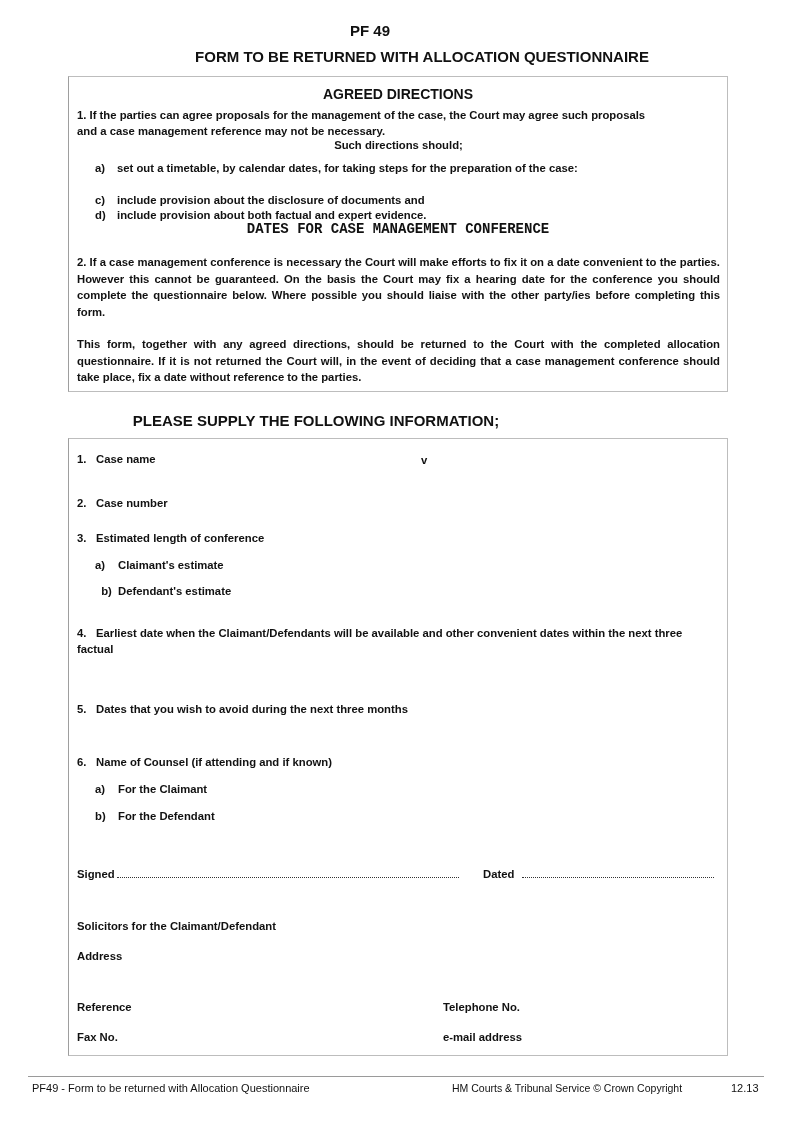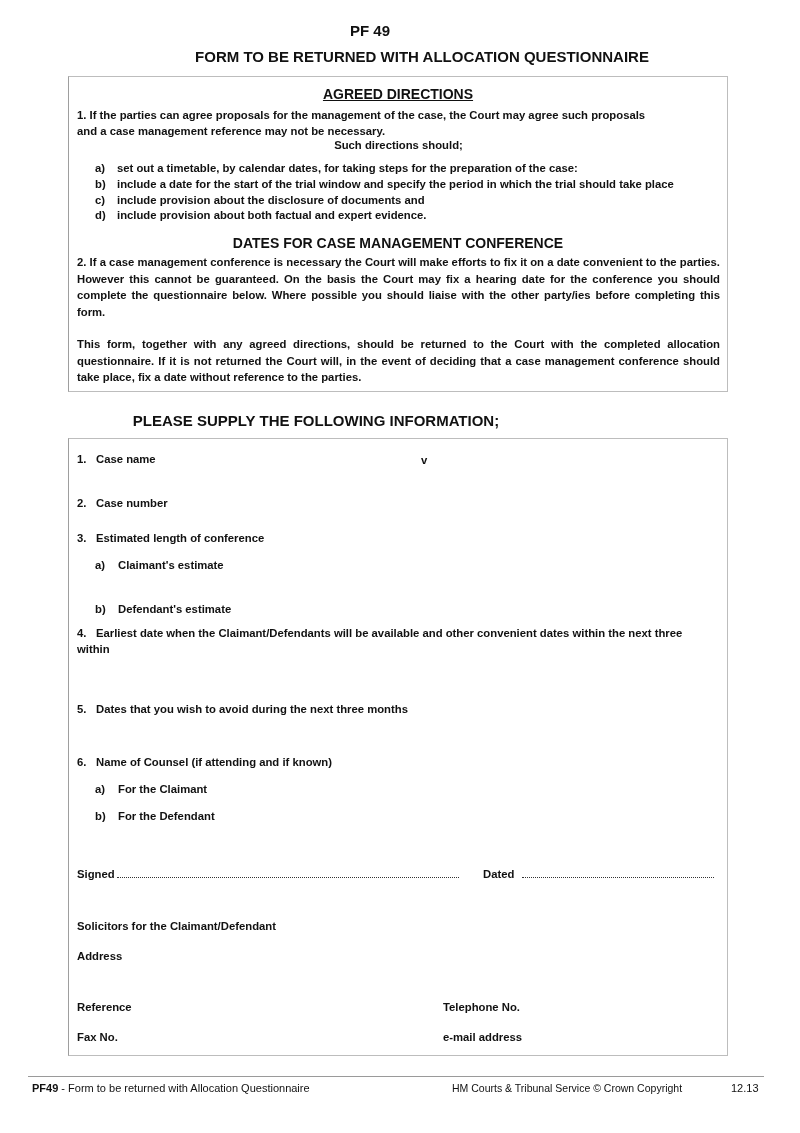--- a/index.html
+++ b/index.html
@@ -25,50 +25,47 @@
 
     .supply { position: absolute; top: 412px; left: 0; width: 632px; text-align: center; font-weight: bold; font-size: 15px; }
 
     .q { position: absolute; font-size: 11.3px; font-weight: bold; }
     .q .num { display: inline-block; width: 19px; }
     .q .sub { display: inline-block; width: 23px; }
     .dots { display: inline-block; border-bottom: 1px dotted #333; height: 10px; vertical-align: baseline; }
 
     .footer-line { position: absolute; left: 28px; top: 1076px; width: 736px; height: 1px; background: #9a9a9a; }
     .footer-left { position: absolute; left: 32px; top: 1082px; font-size: 11px; }
-    .footer-left b { font-weight: bold; }
+    .footer-left b { font-weight: normal; }
     .footer-mid { position: absolute; left: 452px; top: 1082px; font-size: 10.5px; }
     .footer-right { position: absolute; left: 731px; top: 1082px; font-size: 11px; }
   </style>
 </head>
 <body>
 
 <div class="t-code">PF 49</div>
 <div class="t-main">FORM TO BE RETURNED WITH ALLOCATION QUESTIONNAIRE</div>
 
 <div class="box1">
-  <div class="h-sec" style="top:9px;text-decoration:underline;">AGREED DIRECTIONS</div>
+  <div class="h-sec" style="top:9px;">AGREED DIRECTIONS</div>
   <div class="para" style="top:30px; white-space:nowrap; text-align:left;">1.  If the parties can agree proposals for the management of the case, the Court may agree such proposals</div>
   <div class="para" style="top:46px; text-align:left;">and a case management reference may not be necessary.</div>
   <div class="para" style="top:60px; text-align:center;">Such directions should;</div>
 
   <div class="list-item" style="top:85px;">
     <span class="lbl">a)</span><span>set out a timetable, by calendar dates, for taking steps for the preparation of the case:</span>
-  </div>
-  <div class="list-item" style="top:101px;">
-    <span class="lbl">b)</span><span>include a date for the start of the trial window and specify the period in which the trial should take place</span>
   </div>
   <div class="list-item" style="top:117px;">
     <span class="lbl">c)</span><span>include provision about the disclosure of documents and</span>
   </div>
   <div class="list-item" style="top:132px;">
     <span class="lbl">d)</span><span>include provision about both factual and expert evidence.</span>
   </div>
 
-  <div class="h-sec" style="top:158px;">DATES FOR CASE MANAGEMENT CONFERENCE</div>
+  <div class="h-sec" style="top:144px;font-family:Liberation Mono, monospace;">DATES FOR CASE MANAGEMENT CONFERENCE</div>
   <div class="para" style="top:177px;">2.  If a case management conference is necessary the Court will make efforts to fix it on a date convenient to the parties. However this cannot be guaranteed. On the basis the Court may fix a hearing date for the conference you should complete the questionnaire below. Where possible you should liaise with the other party/ies before completing this form.</div>
   <div class="para" style="top:259px;">This form, together with any agreed directions, should be returned to the Court with the completed allocation questionnaire. If it is not returned the Court will, in the event of deciding that a case management conference should take place, fix a date without reference to the parties.</div>
 </div>
 
 <div class="supply">PLEASE SUPPLY THE FOLLOWING INFORMATION;</div>
 
 <div class="box2">
   <div class="q" style="left:8px; top:14px;">
     <span class="num">1.</span><span>Case name</span>
   </div>
@@ -77,28 +74,28 @@
   <div class="q" style="left:8px; top:58px;">
     <span class="num">2.</span><span>Case number</span>
   </div>
 
   <div class="q" style="left:8px; top:93px;">
     <span class="num">3.</span><span>Estimated length of conference</span>
   </div>
   <div class="q" style="left:26px; top:120px;">
     <span class="sub">a)</span><span>Claimant's estimate</span>
   </div>
-  <div class="q" style="left:26px; top:164px;">
+  <div class="q" style="left:26px; top:146px;text-align:center;">
     <span class="sub">b)</span><span>Defendant's estimate</span>
   </div>
 
   <div class="q" style="left:8px; top:188px; white-space:nowrap;">
     <span class="num">4.</span><span>Earliest date when the Claimant/Defendants will be available and other convenient dates within the next three</span>
   </div>
-  <div class="q" style="left:8px; top:204px;">within</div>
+  <div class="q" style="left:8px; top:204px;">factual</div>
 
   <div class="q" style="left:8px; top:256px;margin-top:8px;">
     <span class="num">5.</span><span>Dates that you wish to avoid during the next three months</span>
   </div>
 
   <div class="q" style="left:8px; top:317px;">
     <span class="num">6.</span><span>Name of Counsel (if attending and if known)</span>
   </div>
   <div class="q" style="left:26px; top:344px;">
     <span class="sub">a)</span><span>For the Claimant</span>

